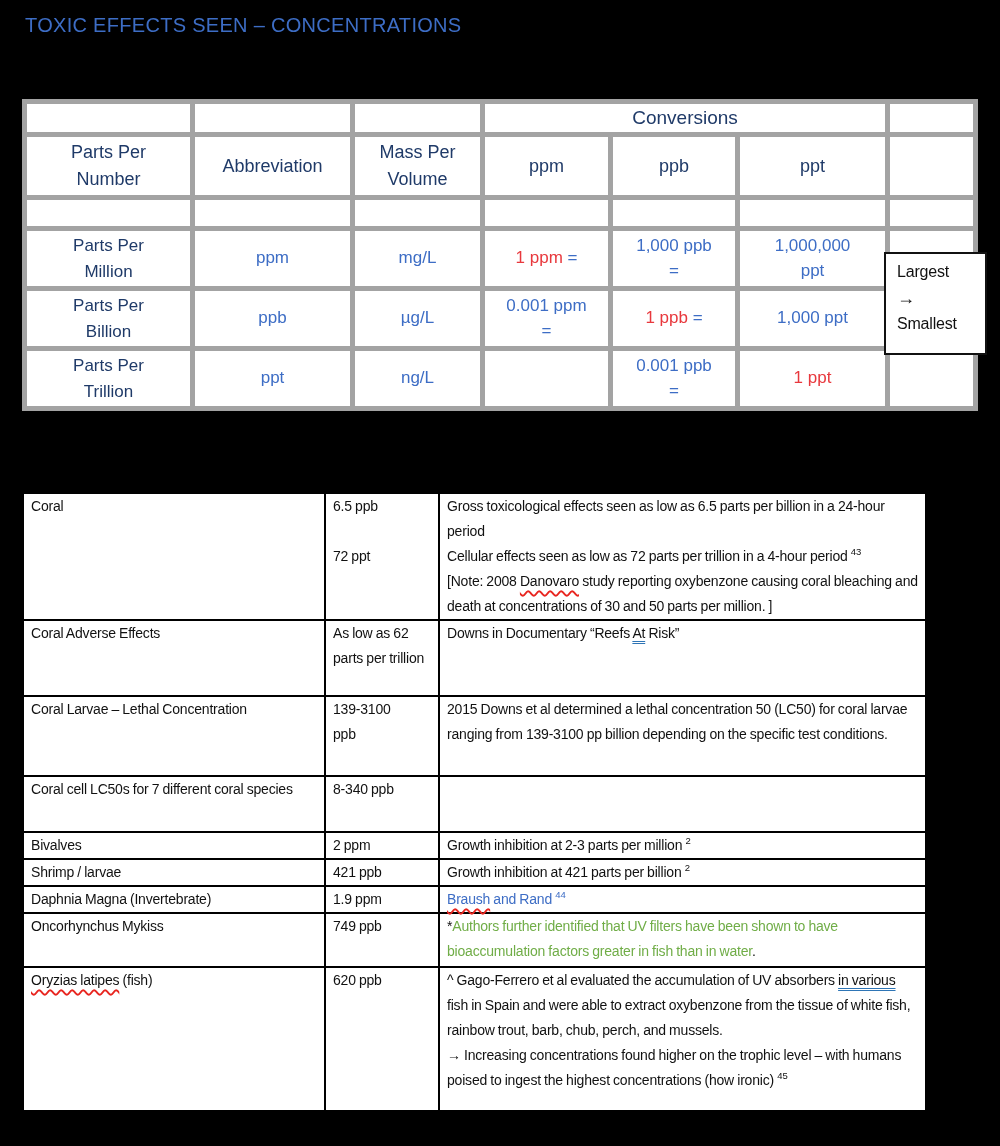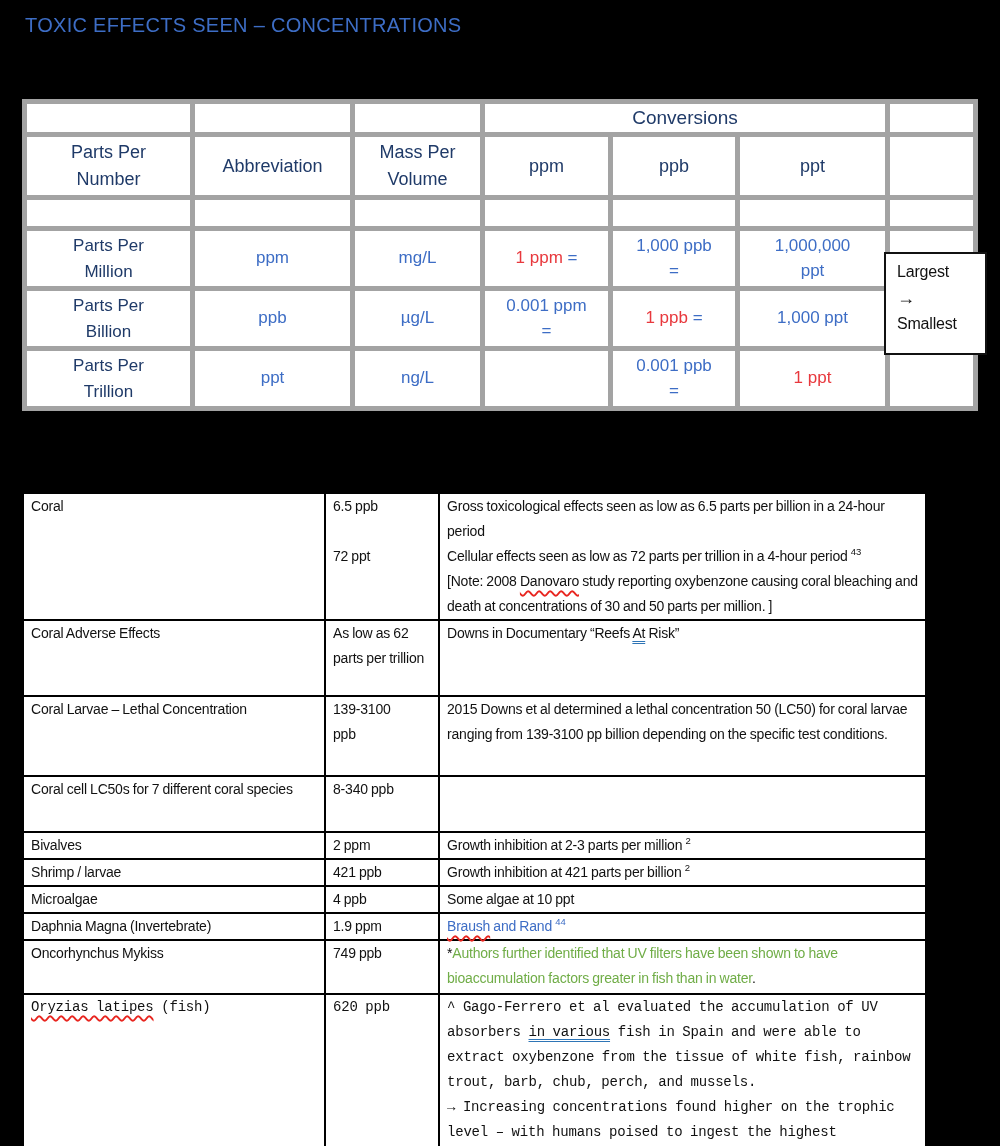--- a/index.html
+++ b/index.html
@@ -58,21 +58,21 @@
     border:2px solid #000; vertical-align:top; text-align:left;
     padding:0 7px; font-size:14px; line-height:25px;
     letter-spacing:-0.2px; word-spacing:-0.5px; color:#111;
   }
   tr.fr-coral    { height:124px; }
   tr.fr-adverse  { height:76px; }
   tr.fr-larvae   { height:80px; }
   tr.fr-lc50     { height:56px; }
   tr.fr-single   { height:25px; }
   tr.fr-onco     { height:54px;padding-left:8px; }
-  tr.fr-oryzias  { height:144px;font-family:Liberation Mono, monospace; }
+  tr.fr-oryzias  { height:144px; }
   .fx .vline { min-height:25px; }
   .fx sup { font-size:9.5px; line-height:0; vertical-align:super; letter-spacing:0; }
   .sp-err {
     text-decoration:underline wavy #E8251F;
     text-decoration-thickness:1.5px; text-underline-offset:4px;
   }
   .gr-err {
     text-decoration:underline double #2E75B6;
     text-decoration-thickness:1px; text-underline-offset:3px;
   }
@@ -218,25 +218,20 @@
       <td>2 ppm</td>
       <td><span>Growth inhibition at 2-3 parts per million </span><sup>2</sup></td>
     </tr>
 
     <tr class="fr-single">
       <td>Shrimp / larvae</td>
       <td>421 ppb</td>
       <td><span>Growth inhibition at 421 parts per billion </span><sup>2</sup></td>
     </tr>
 
-    <tr class="fr-single">
-      <td>Microalgae</td>
-      <td>4 ppb</td>
-      <td>Some algae at 10 ppt</td>
-    </tr>
 
     <tr class="fr-single">
       <td>Daphnia Magna (Invertebrate)</td>
       <td>1.9 ppm</td>
       <td><span class="link"><span class="sp-err">Braush</span><span> and Rand </span><sup>44</sup></span></td>
     </tr>
 
     <tr class="fr-onco">
       <td>Oncorhynchus Mykiss</td>
       <td>749 ppb</td>

